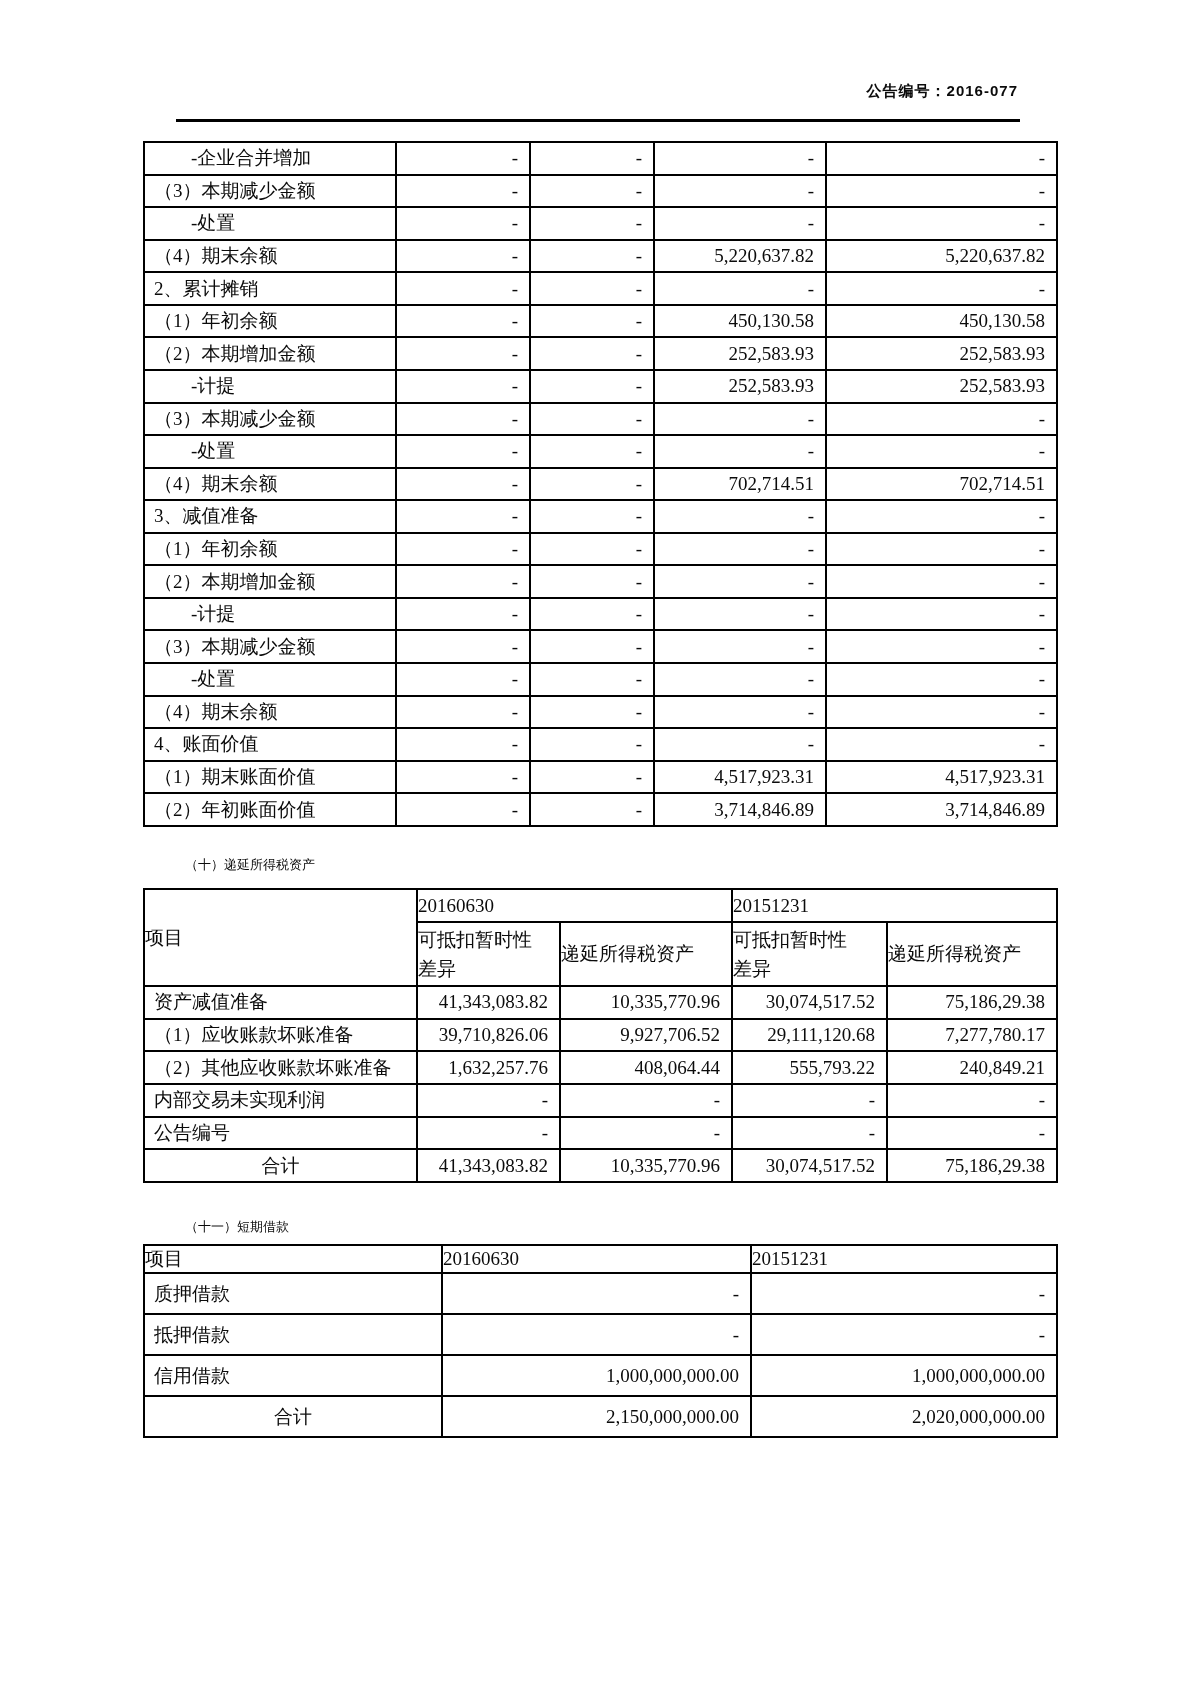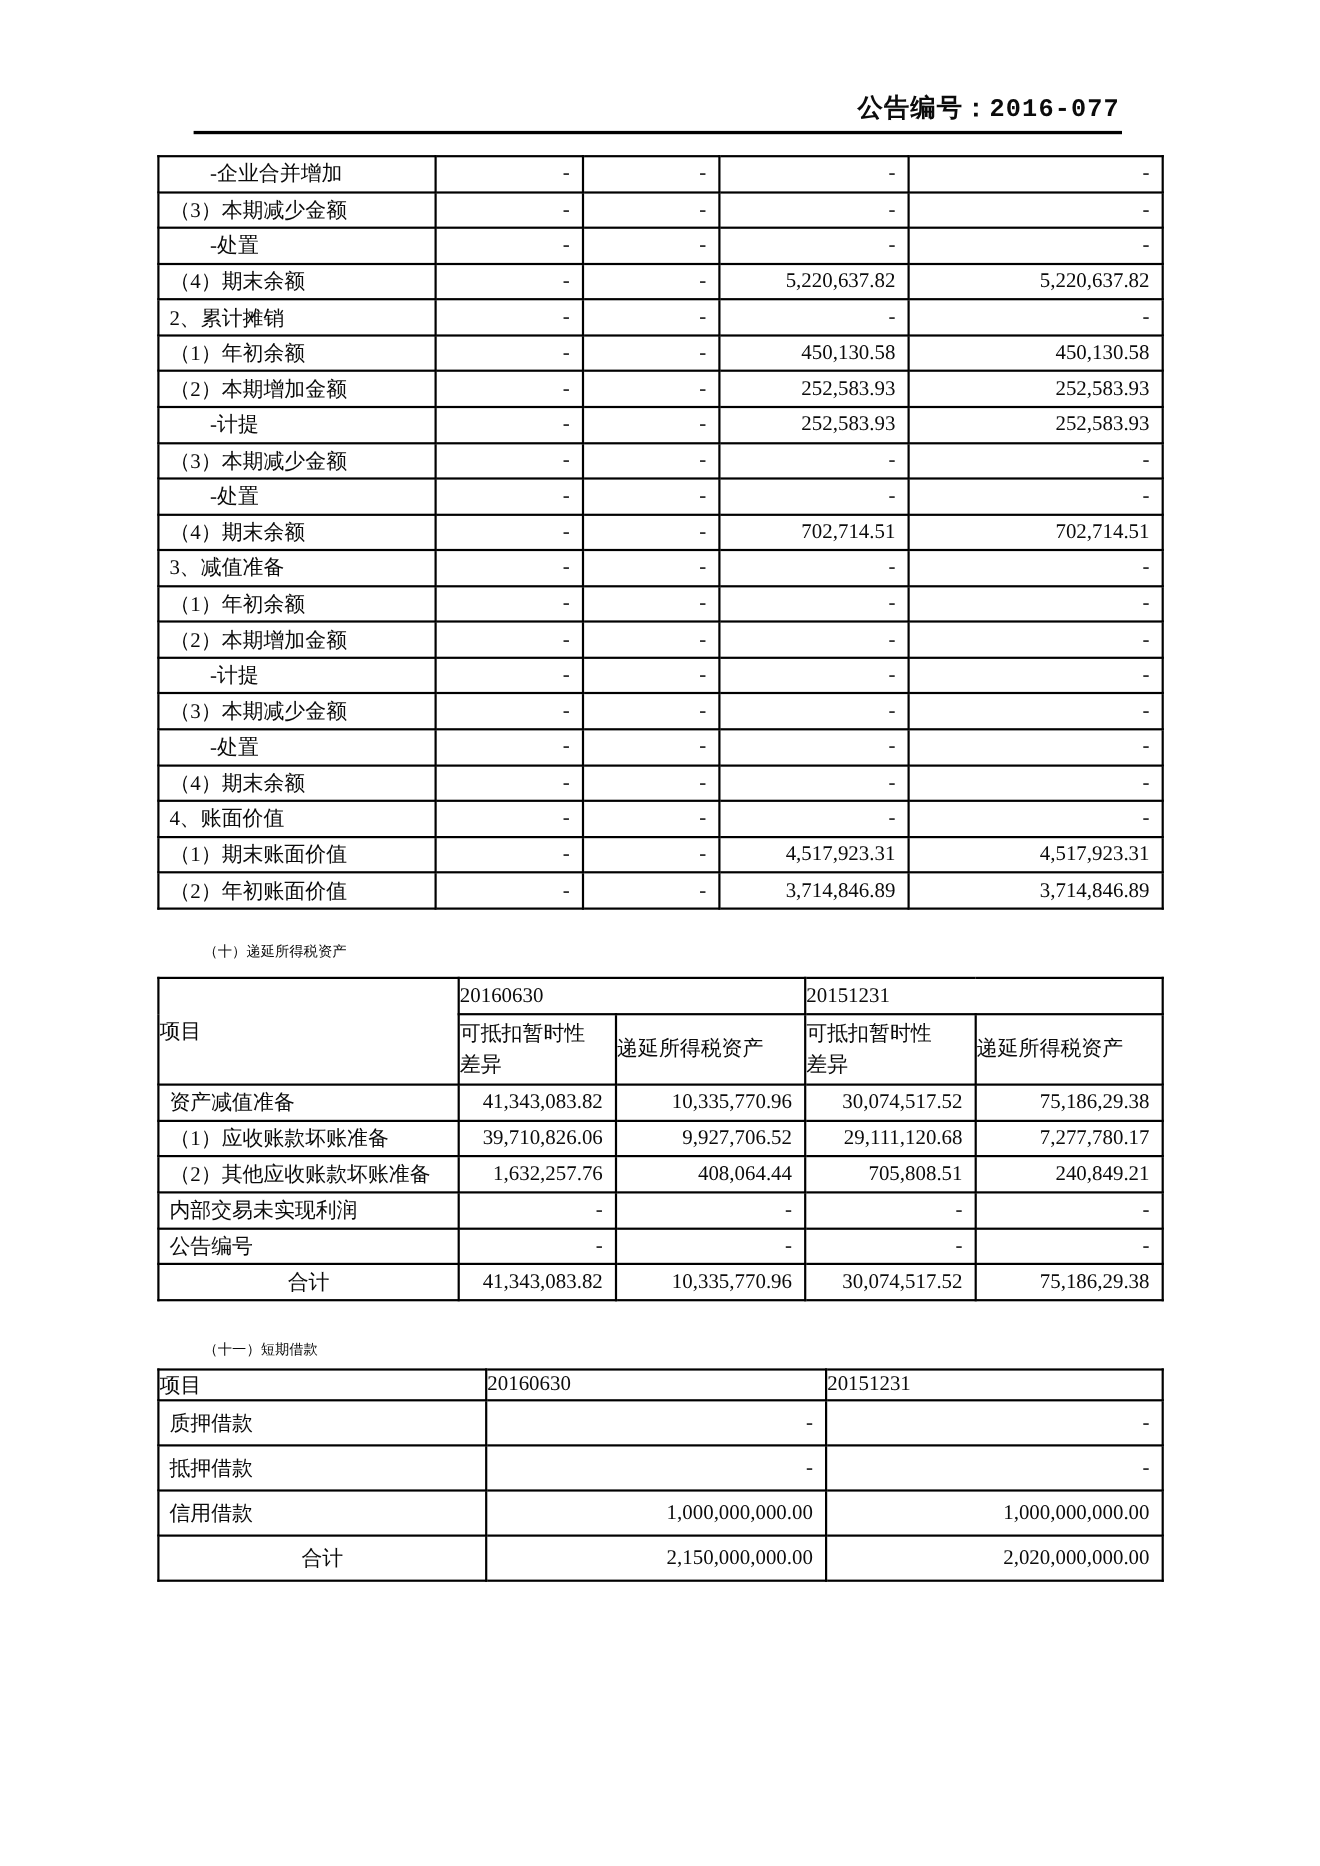--- a/index.html
+++ b/index.html
@@ -7,23 +7,23 @@
     width:1200px;height:1696px;
     background:#ffffff;
     position:relative;
     font-family:"Liberation Serif","DejaVu Serif",serif;
     color:#0b0b0b;
   }
   .announce{
     position:absolute;
     top:82px;
     right:182px;
-    font-family:Liberation Mono, monospace;
+    font-family:Liberation Sans, sans-serif;
     font-weight:bold;
-    font-size:23px;
+    font-size:15px;
     letter-spacing:1px;
     white-space:nowrap;
   }
   .rule{
     position:absolute;
     left:176px;top:119px;
     width:844px;height:3px;
     background:#000;
   }
   table{
@@ -261,21 +261,21 @@
         <td class="lbl ind1">（1）应收账款坏账准备</td>
         <td class="val">39,710,826.06</td>
         <td class="val">9,927,706.52</td>
         <td class="val">29,111,120.68</td>
         <td class="val">7,277,780.17</td>
       </tr>
       <tr>
         <td class="lbl ind1">（2）其他应收账款坏账准备</td>
         <td class="val">1,632,257.76</td>
         <td class="val">408,064.44</td>
-        <td class="val">705,808.51</td>
+        <td class="val">555,793.22</td>
         <td class="val">240,849.21</td>
       </tr>
       <tr>
         <td class="lbl">内部交易未实现利润</td>
         <td class="val">-</td>
         <td class="val">-</td>
         <td class="val">-</td>
         <td class="val">-</td>
       </tr>
       <tr>

